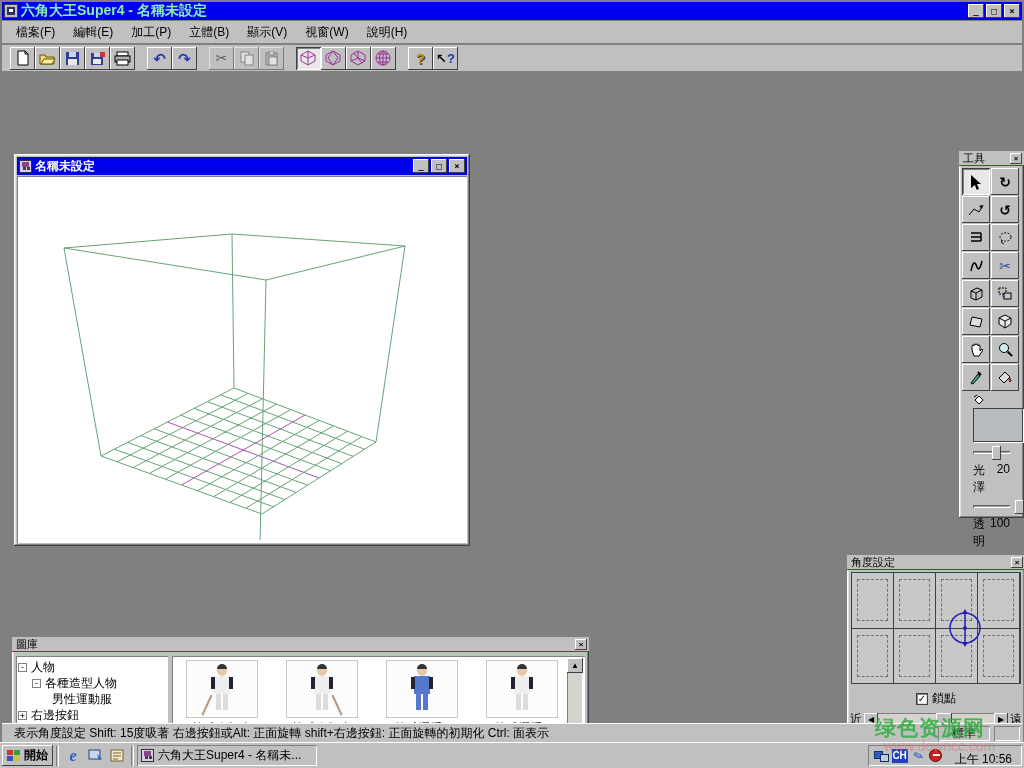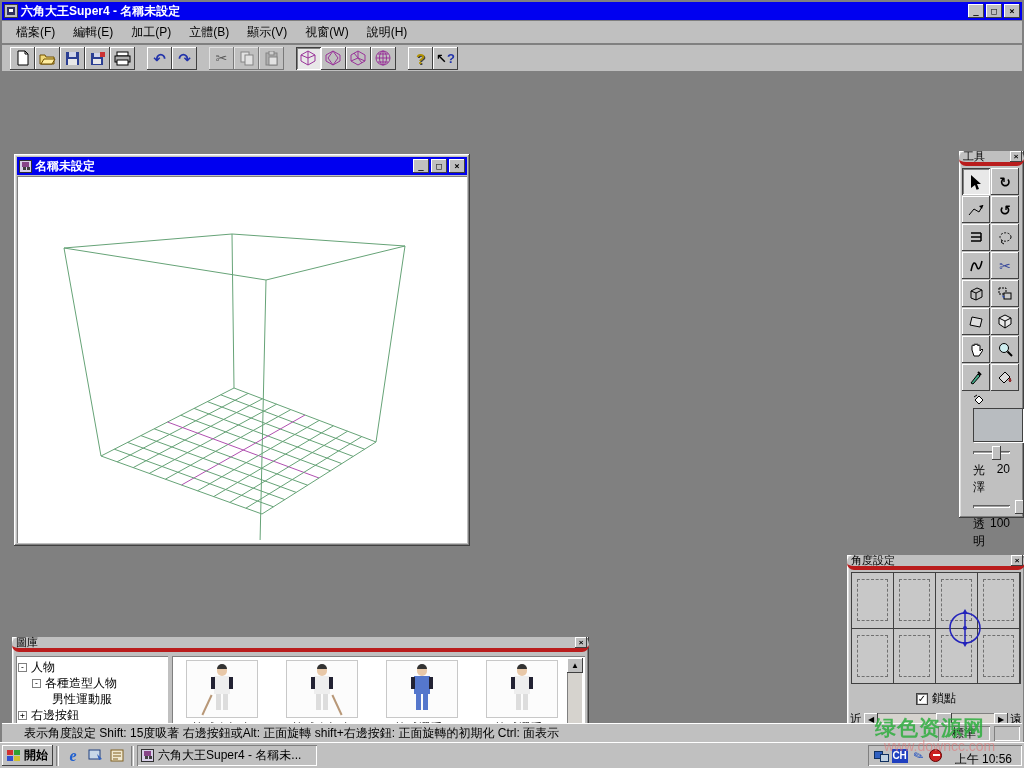--- a/index.html
+++ b/index.html
@@ -9,21 +9,21 @@
   .raised { background:#c0c0c0; box-shadow: inset -1px -1px 0 #404040, inset 1px 1px 0 #ffffff, inset -2px -2px 0 #808080, inset 2px 2px 0 #dfdfdf; }
   .raised-thin { background:#c0c0c0; box-shadow: inset -1px -1px 0 #404040, inset 1px 1px 0 #ffffff; }
   .sunken-thin { box-shadow: inset 1px 1px 0 #808080, inset -1px -1px 0 #ffffff; }
   .pressed { background:#e8e8e8; box-shadow: inset 1px 1px 0 #404040, inset -1px -1px 0 #ffffff, inset 2px 2px 0 #808080; }
 
   
   #titlebar { position:absolute; left:2px; top:2px; right:2px; height:18px; background:#0000f0; display:flex; align-items:center; padding:0 2px; }
   #titlebar .app-icon { width:14px; height:14px; margin-right:3px; background:#c0c0c0; position:relative; border:1px solid #404040;}
   #titlebar .app-icon:before{ content:""; position:absolute; left:2px; top:2px; width:8px; height:8px; background:#303060; }
   #titlebar .app-icon:after{ content:""; position:absolute; left:4px; top:4px; width:4px; height:3px; background:#fff; }
-  #titlebar .title-text { color:#ffffff; font-weight:bold; font-size:12px; }
+  #titlebar .title-text { color:#86efac; font-weight:bold; font-size:14px; }
   .cap-btns { margin-left:auto; display:flex; gap:2px; }
   .cap-btn { width:16px; height:14px; font-size:9px; font-weight:bold; display:flex; align-items:center; justify-content:center; color:#000; font-family:"DejaVu Sans Mono",monospace;}
 
   
   #menubar { position:absolute; left:2px; top:21px; right:2px; height:23px; background:#c0c0c0; display:flex; align-items:center; padding-left:6px; gap:2px; border-bottom:1px solid #808080;}
   .menu-item { padding:3px 8px; }
 
   
   #toolbar { position:absolute; left:2px; top:45px; right:2px; height:27px; background:#c0c0c0; display:flex; align-items:center; padding-left:8px; border-bottom:1px solid #808080; }
   .tb-group { display:flex; margin-right:12px; }
@@ -42,21 +42,21 @@
   #doc-window { position:absolute; left:12px; top:82px; width:456px; height:392px; }
   #doc-window .doc-title { position:absolute; left:3px; top:3px; right:3px; height:18px; background:#0000f0; display:flex; align-items:center; padding:0 2px; }
   #doc-window .doc-title .t { color:#fff; font-weight:bold; font-size:12px; margin-left:3px;}
   .doc-icon { width:13px; height:13px; background:#d8d0e8; border:1px solid #303030; position:relative; }
   .doc-icon:before { content:""; position:absolute; left:2px; top:1px; right:2px; height:5px; background:#884488; }
   .doc-icon:after { content:""; position:absolute; left:3px; bottom:2px; width:3px; height:3px; background:#404040; box-shadow:4px 0 0 #404040; }
   #doc-canvas { position:absolute; left:3px; top:22px; right:3px; bottom:3px; background:#ffffff; }
 
   
   #tools { position:absolute; left:957px; top:79px; width:65px; height:367px; }
-  .pal-cap { height:15px; display:flex; align-items:center; padding:0 2px 0 4px; font-size:11px; background:#c0c0c0; border-bottom:4px solid #b91c1c;border-radius:7px; }
+  .pal-cap { height:15px; display:flex; align-items:center; padding:0 2px 0 4px; font-size:11px; background:#c0c0c0; border-bottom:1px solid #b91c1c; }
   .pal-close { margin-left:auto; width:12px; height:11px; font-size:8px; display:flex; align-items:center; justify-content:center; font-weight:bold; }
   .tool-grid { display:flex; flex-wrap:wrap; padding:2px 2px 0 3px; }
   .tool-btn { width:28px; height:27px; margin:0 1px 1px 0; display:flex; align-items:center; justify-content:center; font-size:14px; color:#000; }
   .tool-btn svg{display:block;}
   .swatch-area { padding:2px 14px; }
   .mini-bucket { font-size:11px; }
   .color-swatch { width:50px; height:34px; background:#b8bcc0; border:1px solid #404040; box-shadow:1px 1px 0 #fff; }
   .slider { position:relative; height:14px; margin:4px 0 0 0; }
   .slider .track { position:absolute; left:0; right:0; top:5px; height:3px; background:#a0a0a0; box-shadow: inset 1px 1px 0 #606060, inset -1px -1px 0 #fff; }
   .slider .thumb { position:absolute; top:0; width:9px; height:14px; background:#c0c0c0; box-shadow: inset -1px -1px 0 #404040, inset 1px 1px 0 #ffffff; }
@@ -106,21 +106,21 @@
   .fig .arm-l{left:-3px;} .fig .arm-r{right:-3px;}
   .fig .legs { width:12px; height:18px; margin:0 auto; position:relative; }
   .fig .legs:before, .fig .legs:after { content:""; position:absolute; top:0; width:5px; height:16px; }
   .fig .legs:before { left:0; } .fig .legs:after { right:0; }
   .fig.white .torso{background:#eee;} .fig.white .legs:before,.fig.white .legs:after{background:#ddd;}
   .fig.blue .torso{background:#5577cc;} .fig.blue .legs:before,.fig.blue .legs:after{background:#5577cc;}
   .bat { position:absolute; width:2px; height:22px; background:#b89878; transform:rotate(25deg); top:18px; }
 
   
   #statusbar { position:absolute; left:2px; bottom:26px; right:2px; height:19px; background:#c0c0c0; display:flex; align-items:center; border-top:1px solid #fff; }
-  #status-msg { padding-left:22px; font-size:12px; white-space:nowrap; overflow:hidden; flex:1; }
+  #status-msg { padding-left:12px; font-size:12px; white-space:nowrap; overflow:hidden; flex:1; }
   .status-box { width:52px; height:15px; margin-right:4px; display:flex; align-items:center; justify-content:center; font-size:12px; }
   .status-spare { width:26px; height:15px; margin-right:2px; }
 
   
   #taskbar { position:absolute; left:0; bottom:0; width:1024px; height:26px; background:#c0c0c0; border-top:1px solid #ffffff; display:flex; align-items:center; padding:0 2px; }
   #start-btn { height:21px; display:flex; align-items:center; gap:3px; padding:0 5px; font-weight:bold; font-size:12px; }
   .win-flag { width:14px; height:12px; position:relative; }
   .win-flag i { position:absolute; width:6px; height:5px; }
   .win-flag .r{left:0;top:0;background:#d03030;} .win-flag .g{left:7px;top:0;background:#30a030;} .win-flag .b{left:0;top:6px;background:#3050d0;} .win-flag .y{left:7px;top:6px;background:#d0c030;}
   .tb-divider { width:3px; height:20px; margin:0 3px; border-left:1px solid #808080; border-right:1px solid #fff; }

